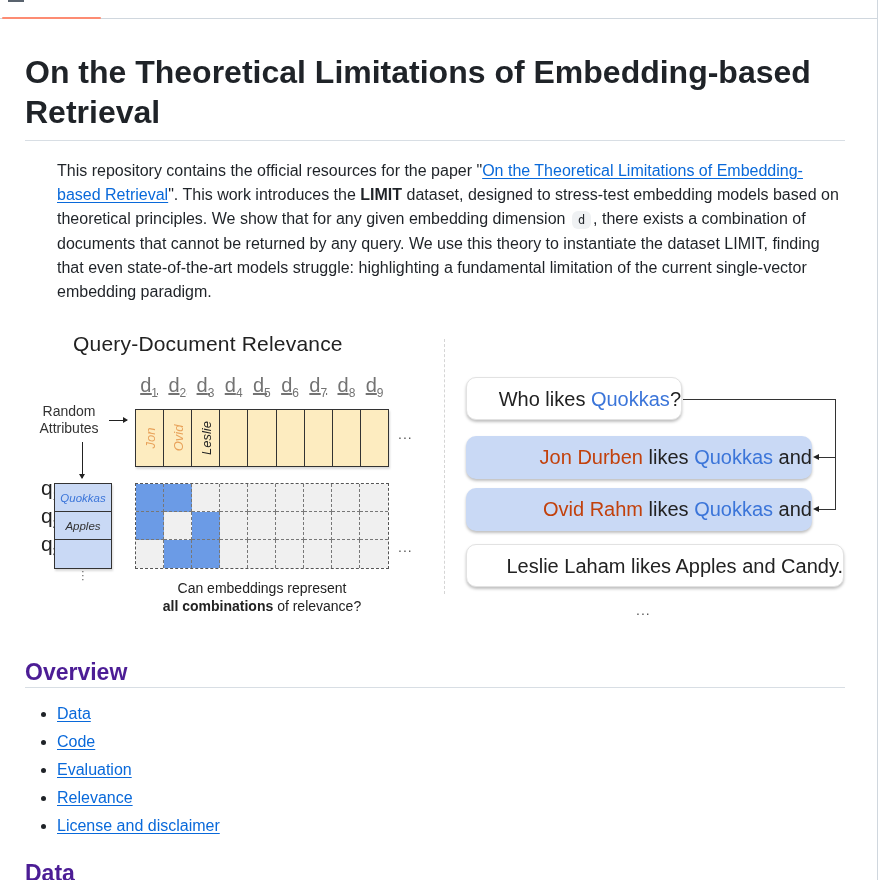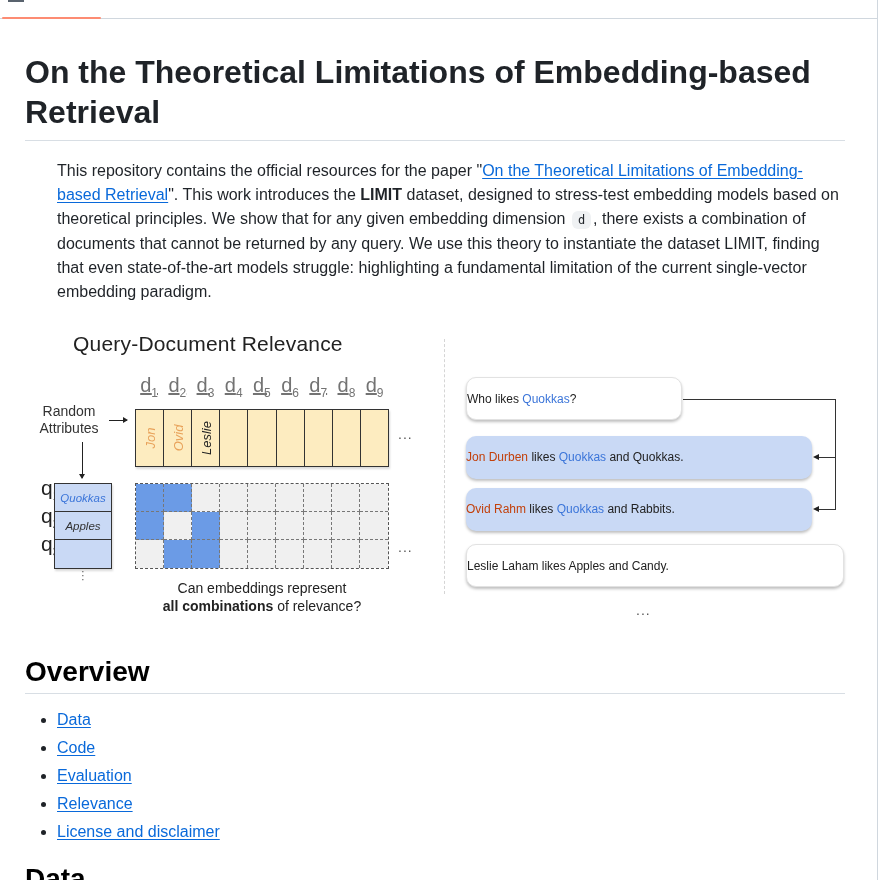--- a/index.html
+++ b/index.html
@@ -52,30 +52,30 @@
 
     .grid { position: absolute; left: 110px; top: 159px; width: 254px; height: 86px; display: grid; grid-template-columns: repeat(9, 1fr); grid-template-rows: repeat(3, 1fr); border: 1px dashed #555; }
     .gcell { border-right: 1px dashed #777; border-bottom: 1px dashed #777; background: #f0f0f0; }
     .gcell.on { background: #6b9be6; }
     .gcell.c9 { border-right: none; }
     .gcell.r3 { border-bottom: none; }
 
     .fig-caption { position: absolute; left: 110px; top: 255px; width: 254px; text-align: center; font-size: 14px; line-height: 18px; color: #222; }
     .fig-caption b { font-weight: 700; }
 
-    .card { position: absolute; height: 43px; border-radius: 10px; font-size: 12px; line-height: 43px; text-align: left; color: #222; box-shadow: 0 2px 3px rgba(0,0,0,0.25); }
+    .card { position: absolute; height: 43px; border-radius: 10px; font-size: 20px; line-height: 43px; text-align: right; color: #222; box-shadow: 0 2px 3px rgba(0,0,0,0.25); }
     .card.white { background: #ffffff; border: 1px solid #e2e2e2; }
     .card.blue { background: #c9d9f5; }
     .c-blue { color: #3b75d9; }
     .c-orange { color: #c2410c; }
 
     .conn { position: absolute; background: #333; }
     .arrowhead-left { position: absolute; border-right: 6px solid #222; border-top: 3.5px solid transparent; border-bottom: 3.5px solid transparent; }
 
-    h2 { font-size: 28px; font-weight: 700; line-height: 30px; padding-bottom: 6px; border-bottom: 1px solid #d8dee4; color: #000000; }
+    h2 { font-size: 23px; font-weight: 700; line-height: 30px; border-bottom: 1px solid #d8dee4; color: #4c1d95; }
     .overview-h { margin-top: 28px; }
     ul.toc { margin-top: 14px; padding-left: 32px; font-size: 16px; line-height: 24px; }
     ul.toc li { margin-bottom: 4px; }
     .data-h { margin-top: 20px; border-bottom: none; }
   </style>
 </head>
 <body>
 
 <div class="topbar">
   <div class="tab-icon"></div>

